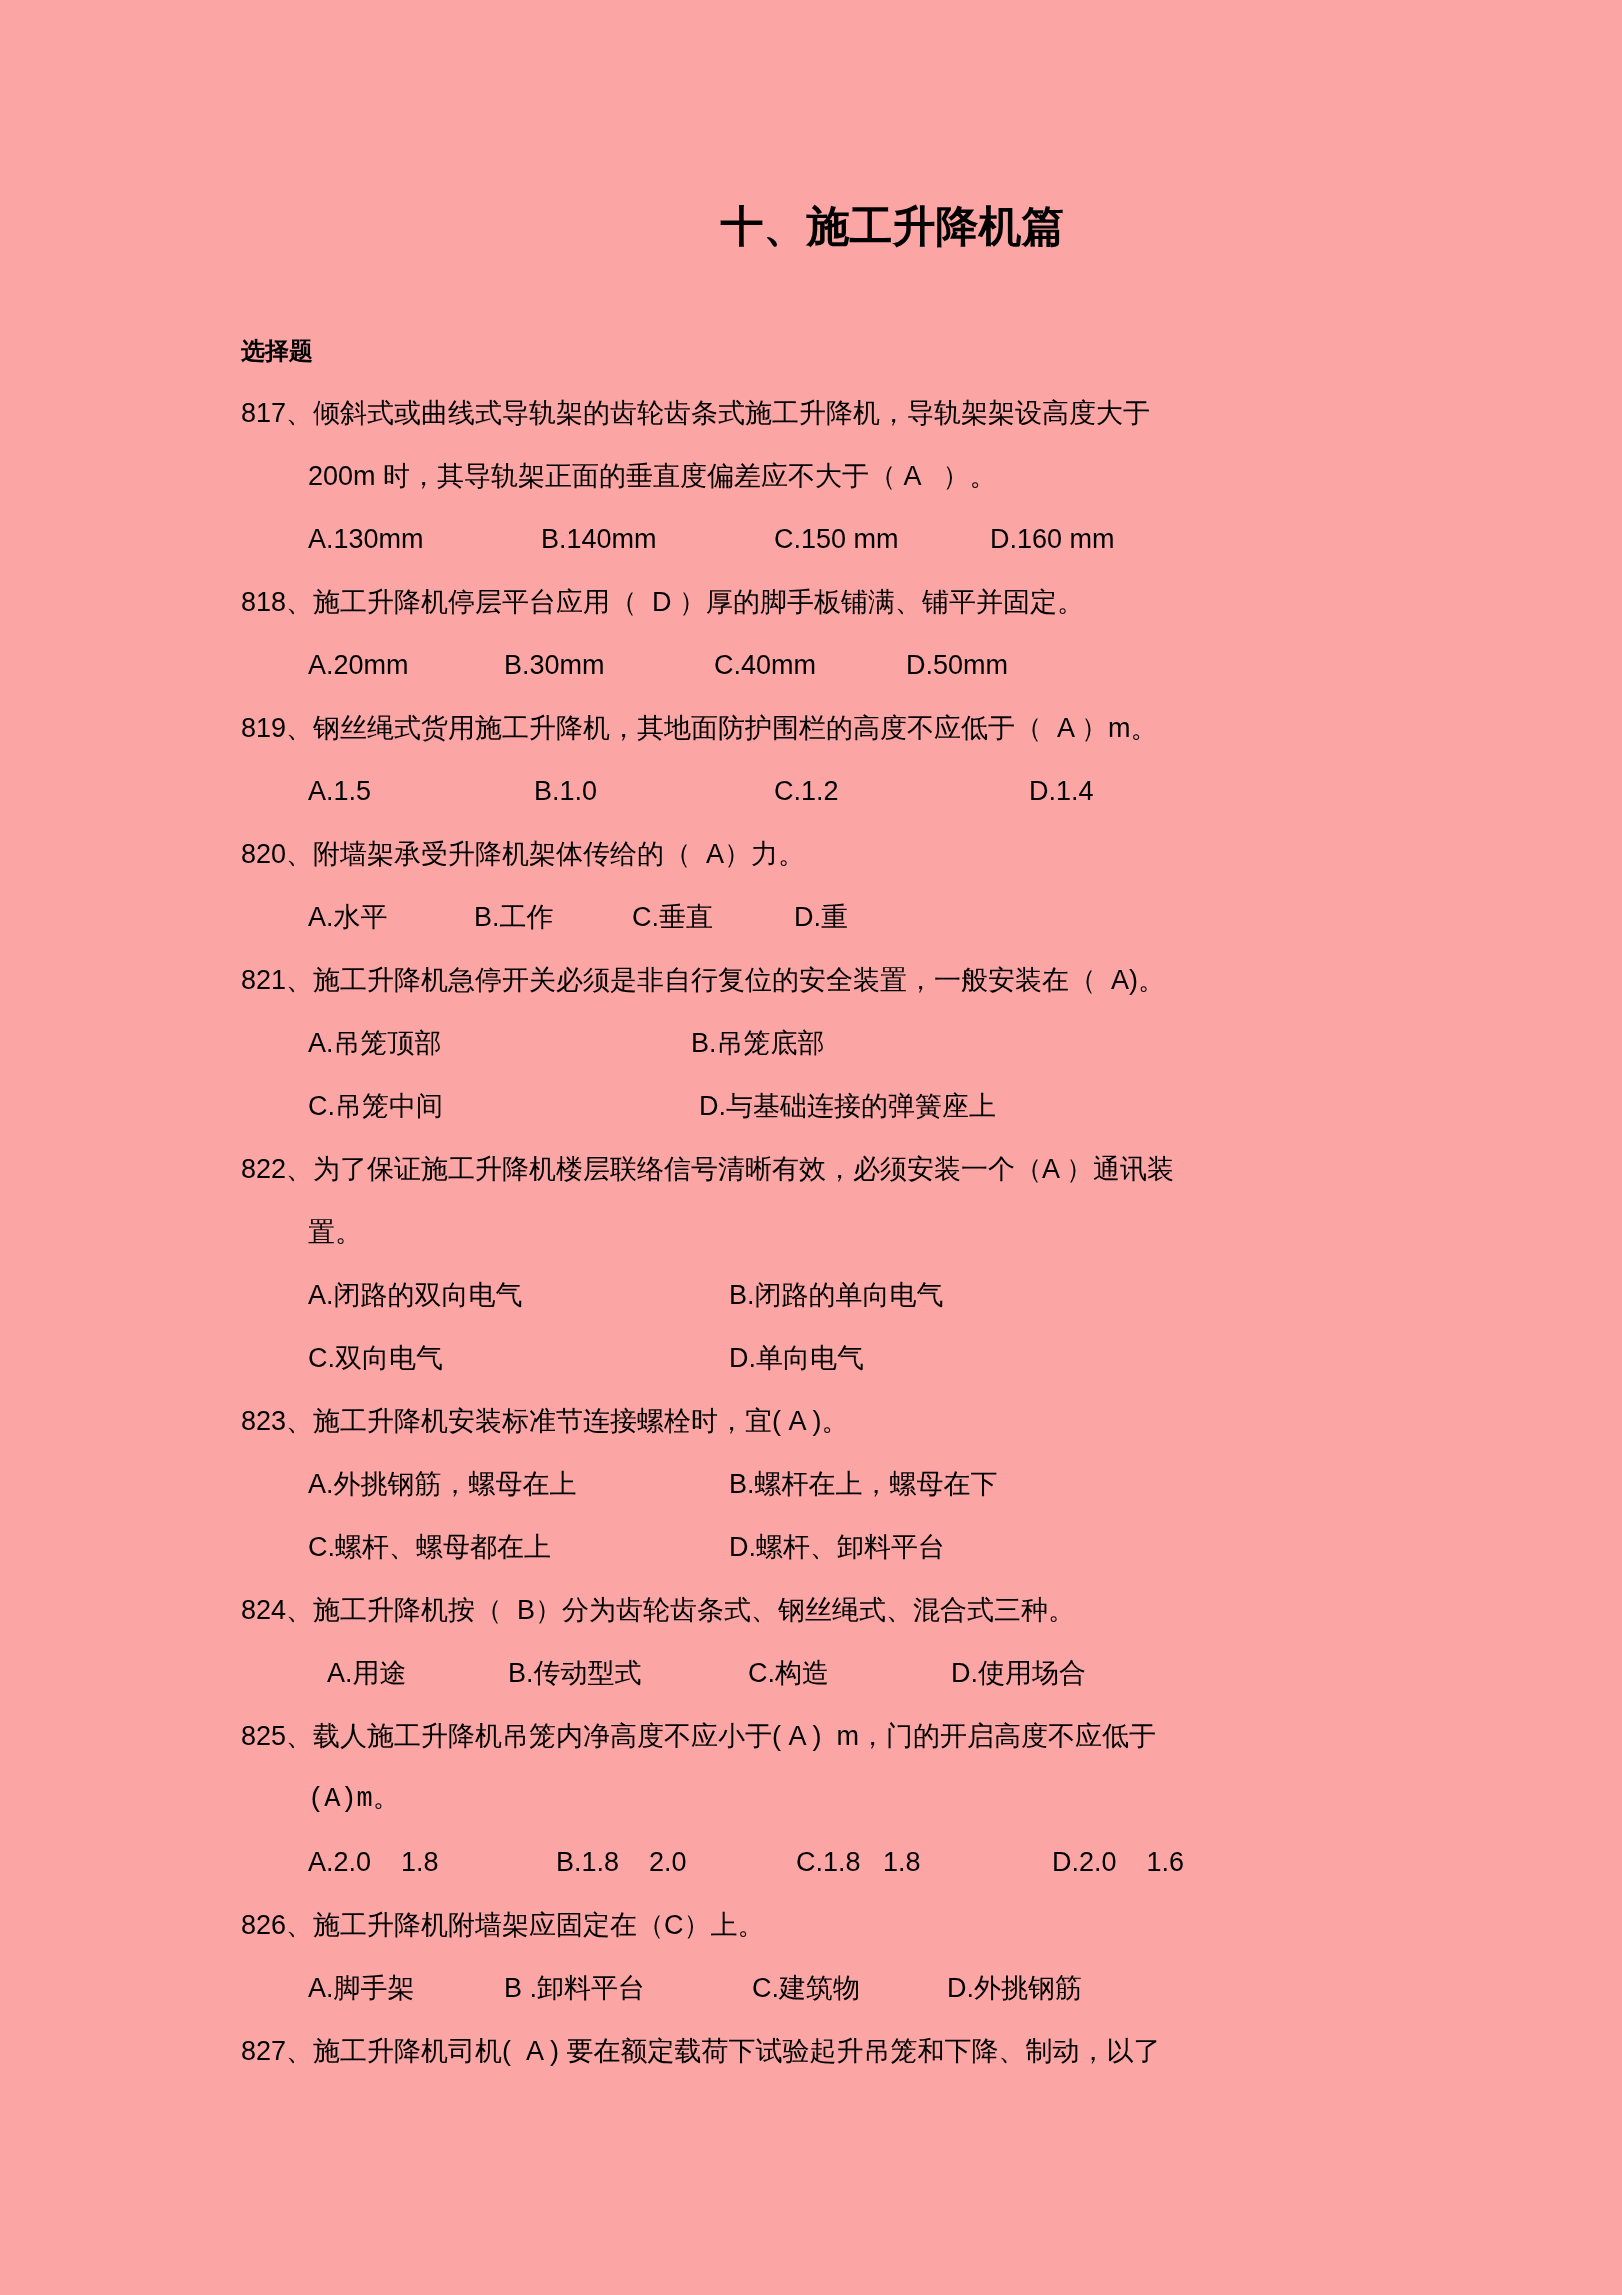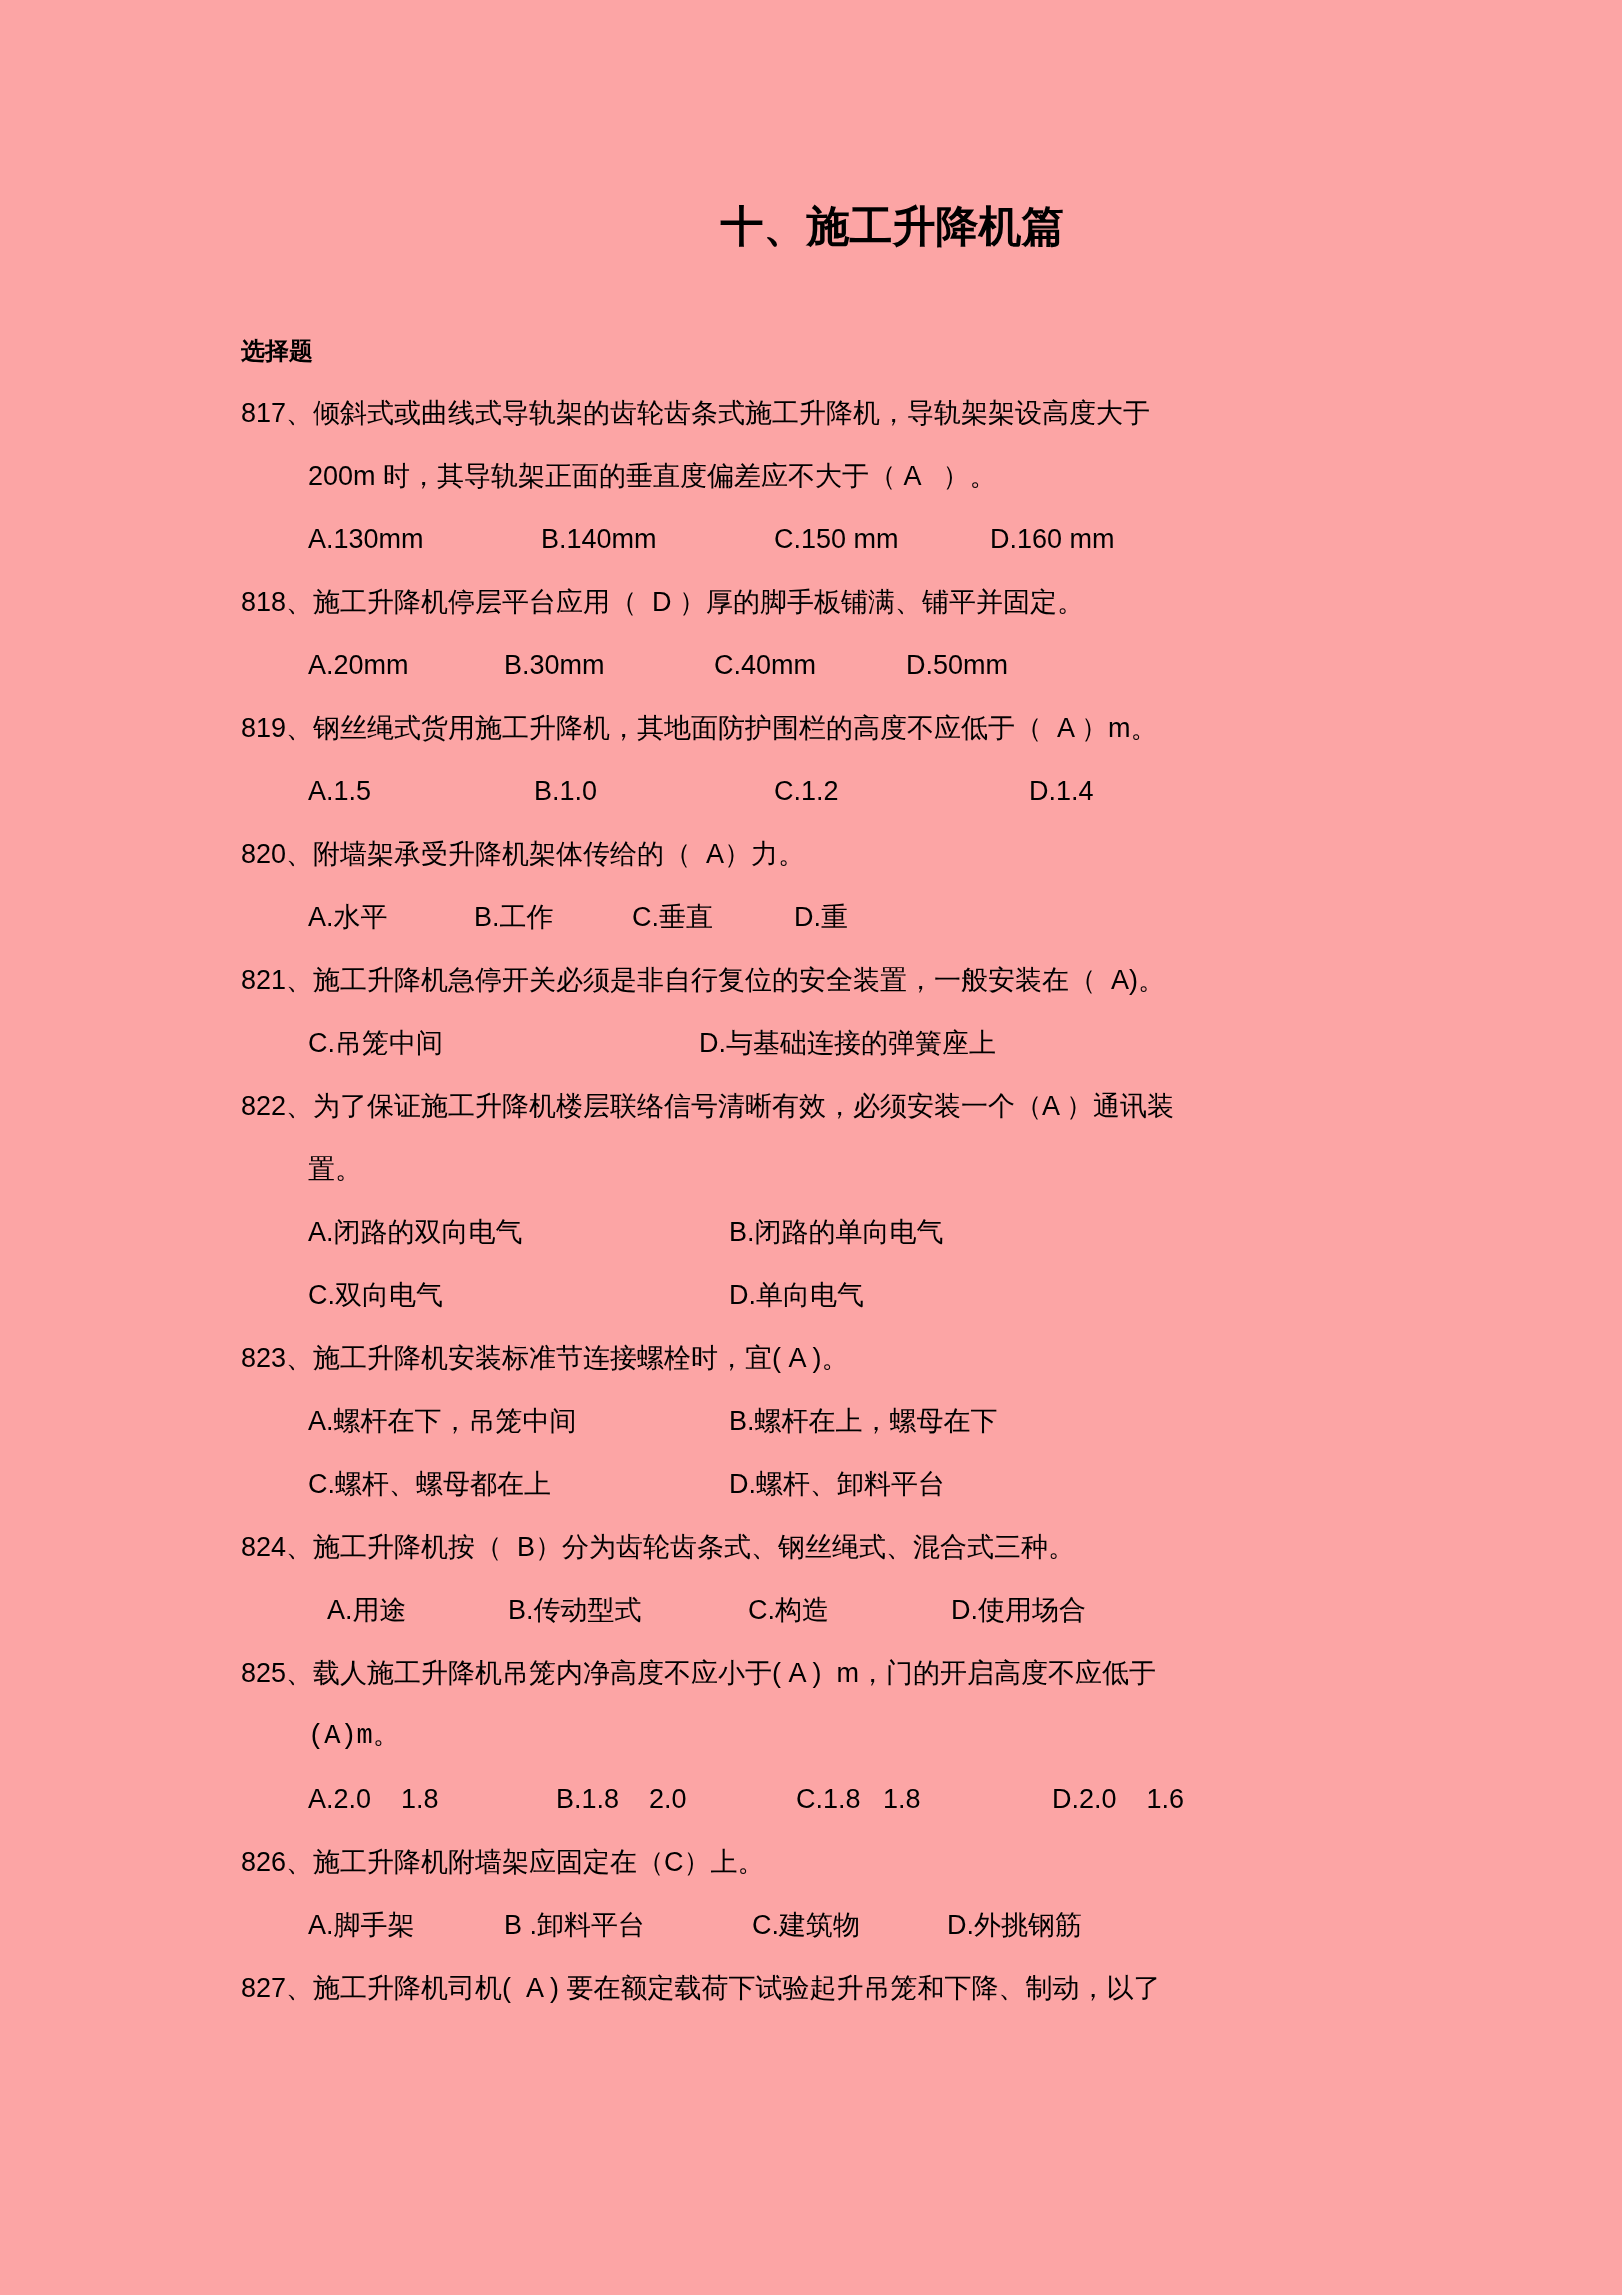--- a/index.html
+++ b/index.html
@@ -66,31 +66,32 @@
       <div>
         <div class="line" style="padding-left: 0px;"><span class="cell">819、钢丝绳式货用施工升降机，其地面防护围栏的高度不应低于（  A ）m。</span></div>
         <div class="line" style="padding-left: 67px;"><span class="cell" style="width: 226px;">A.1.5</span><span class="cell" style="width: 240px;">B.1.0</span><span class="cell" style="width: 255px;">C.1.2</span><span class="cell">D.1.4</span></div>
       </div>
       <div>
         <div class="line" style="padding-left: 0px;"><span class="cell">820、附墙架承受升降机架体传给的（  A）力。</span></div>
         <div class="line" style="padding-left: 67px;"><span class="cell" style="width: 166px;">A.水平</span><span class="cell" style="width: 158px;">B.工作</span><span class="cell" style="width: 162px;">C.垂直</span><span class="cell">D.重</span></div>
       </div>
       <div>
         <div class="line" style="padding-left: 0px;"><span class="cell">821、施工升降机急停开关必须是非自行复位的安全装置，一般安装在（  A)。</span></div>
+        <div class="line" style="padding-left: 67px;"><span class="cell" style="width: 383px;">A.吊笼顶部</span><span class="cell">B.吊笼底部</span></div>
         <div class="line" style="padding-left: 67px;"><span class="cell" style="width: 391px;">C.吊笼中间</span><span class="cell">D.与基础连接的弹簧座上</span></div>
       </div>
       <div>
         <div class="line" style="padding-left: 0px;"><span class="cell">822、为了保证施工升降机楼层联络信号清晰有效，必须安装一个（A ）通讯装</span></div>
         <div class="line" style="padding-left: 67px;"><span class="cell">置。</span></div>
         <div class="line" style="padding-left: 67px;"><span class="cell" style="width: 421px;">A.闭路的双向电气</span><span class="cell">B.闭路的单向电气</span></div>
         <div class="line" style="padding-left: 67px;"><span class="cell" style="width: 421px;">C.双向电气</span><span class="cell">D.单向电气</span></div>
       </div>
       <div>
         <div class="line" style="padding-left: 0px;"><span class="cell">823、施工升降机安装标准节连接螺栓时，宜( A )。</span></div>
-        <div class="line" style="padding-left: 67px;"><span class="cell" style="width: 421px;">A.螺杆在下，吊笼中间</span><span class="cell">B.螺杆在上，螺母在下</span></div>
+        <div class="line" style="padding-left: 67px;"><span class="cell" style="width: 421px;">A.外挑钢筋，螺母在上</span><span class="cell">B.螺杆在上，螺母在下</span></div>
         <div class="line" style="padding-left: 67px;"><span class="cell" style="width: 421px;">C.螺杆、螺母都在上</span><span class="cell">D.螺杆、卸料平台</span></div>
       </div>
       <div>
         <div class="line" style="padding-left: 0px;"><span class="cell">824、施工升降机按（  B）分为齿轮齿条式、钢丝绳式、混合式三种。</span></div>
         <div class="line" style="padding-left: 86px;"><span class="cell" style="width: 181px;">A.用途</span><span class="cell" style="width: 240px;">B.传动型式</span><span class="cell" style="width: 203px;">C.构造</span><span class="cell">D.使用场合</span></div>
       </div>
       <div>
         <div class="line" style="padding-left: 0px;"><span class="cell">825、载人施工升降机吊笼内净高度不应小于( A )  m，门的开启高度不应低于</span></div>
         <div class="line" style="padding-left: 67px; font-family: Liberation Mono, monospace;"><span class="cell">(A)m。</span></div>
         <div class="line" style="padding-left: 67px;"><span class="cell" style="width: 248px;">A.2.0    1.8</span><span class="cell" style="width: 240px;">B.1.8    2.0</span><span class="cell" style="width: 256px;">C.1.8   1.8</span><span class="cell">D.2.0    1.6</span></div>

